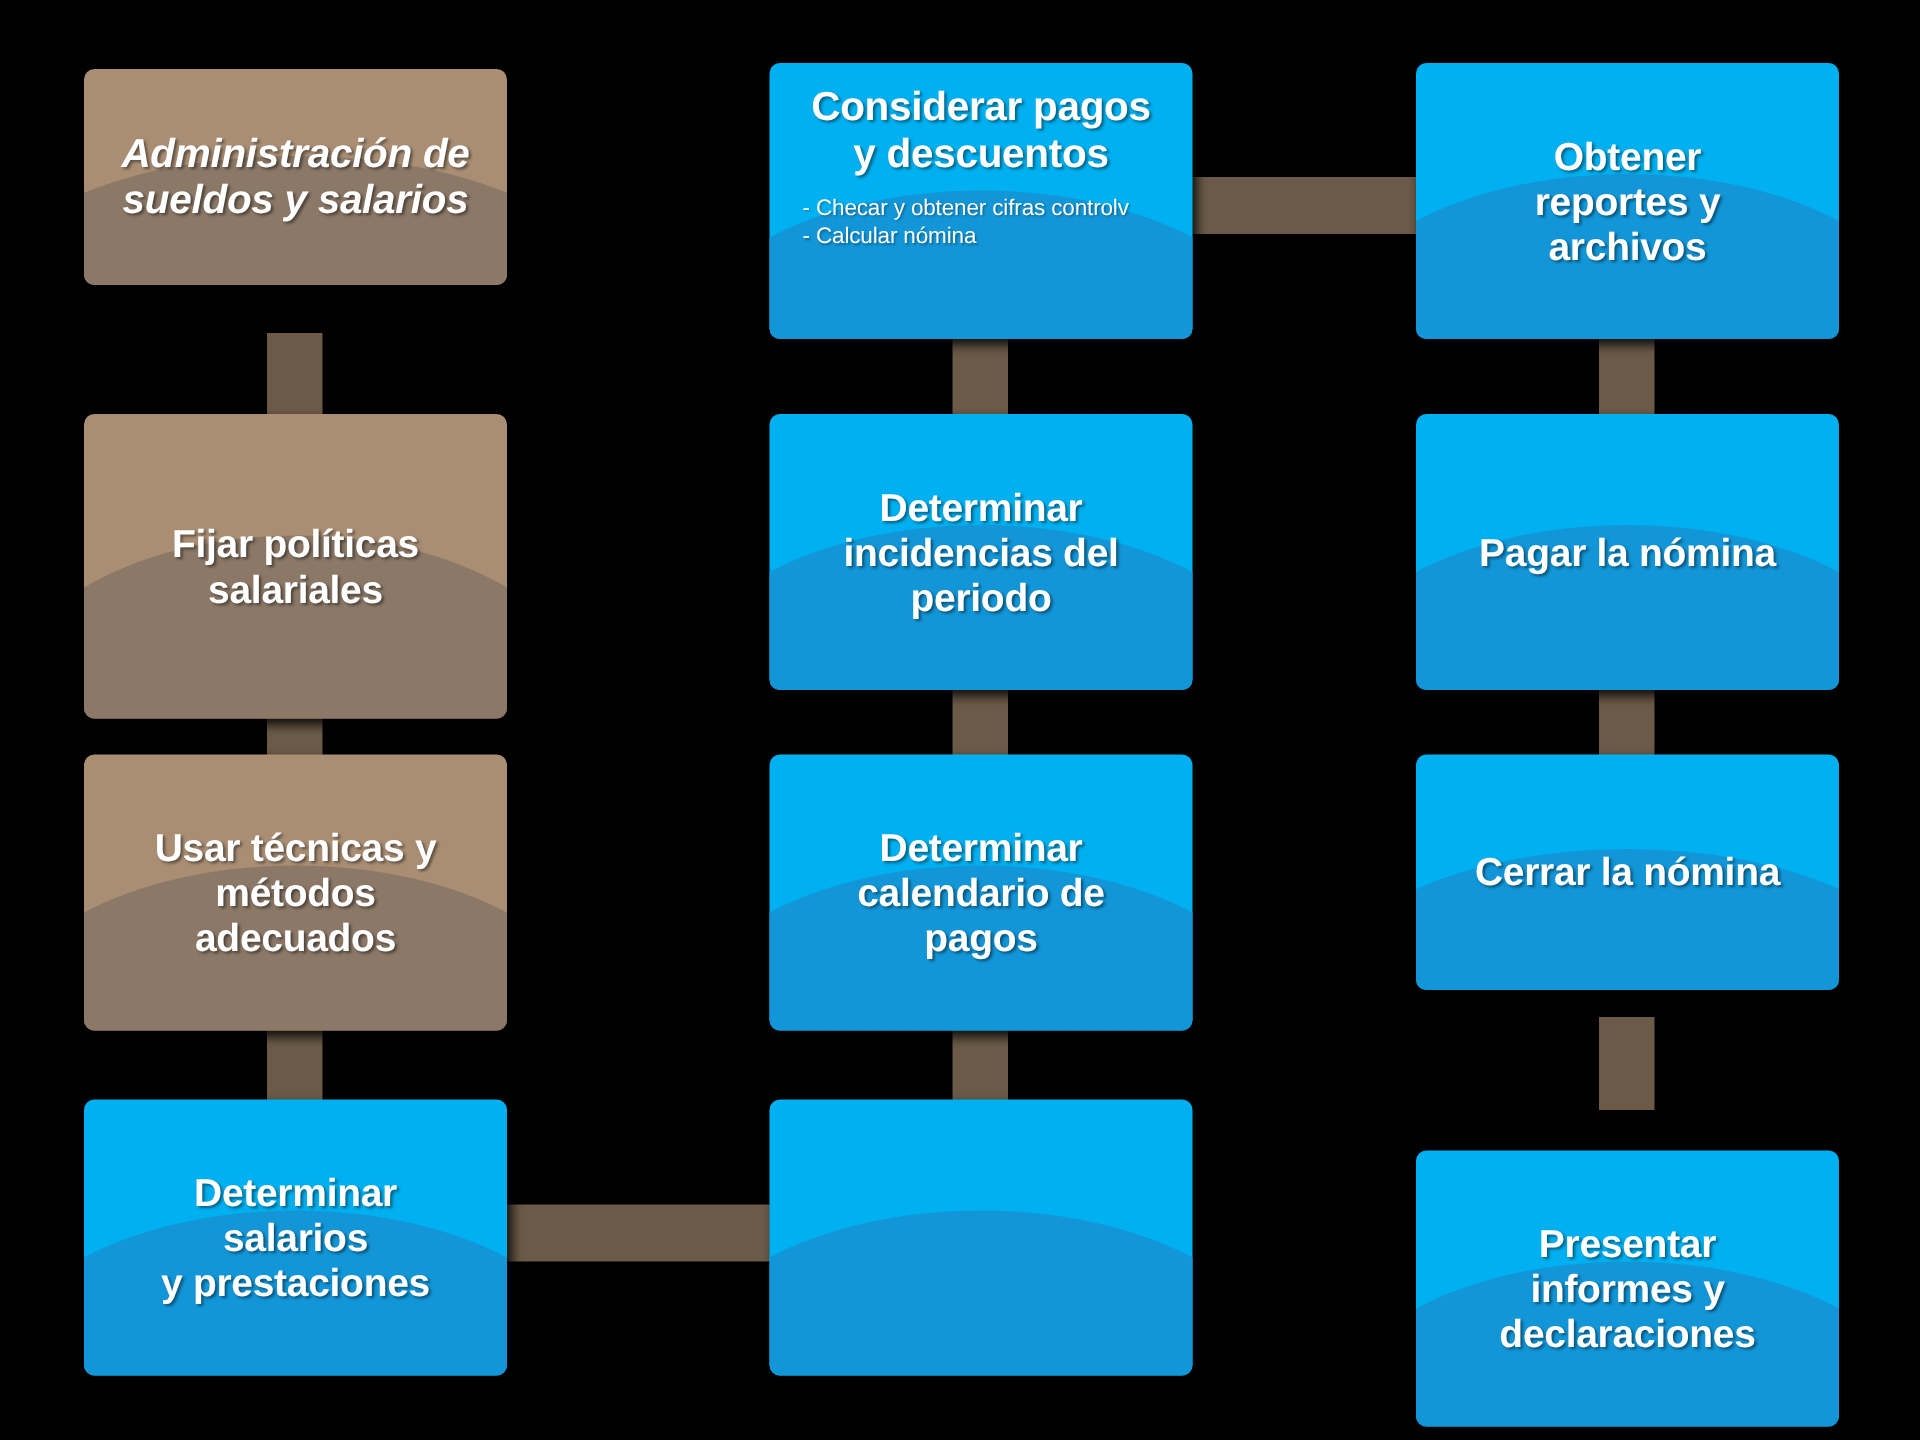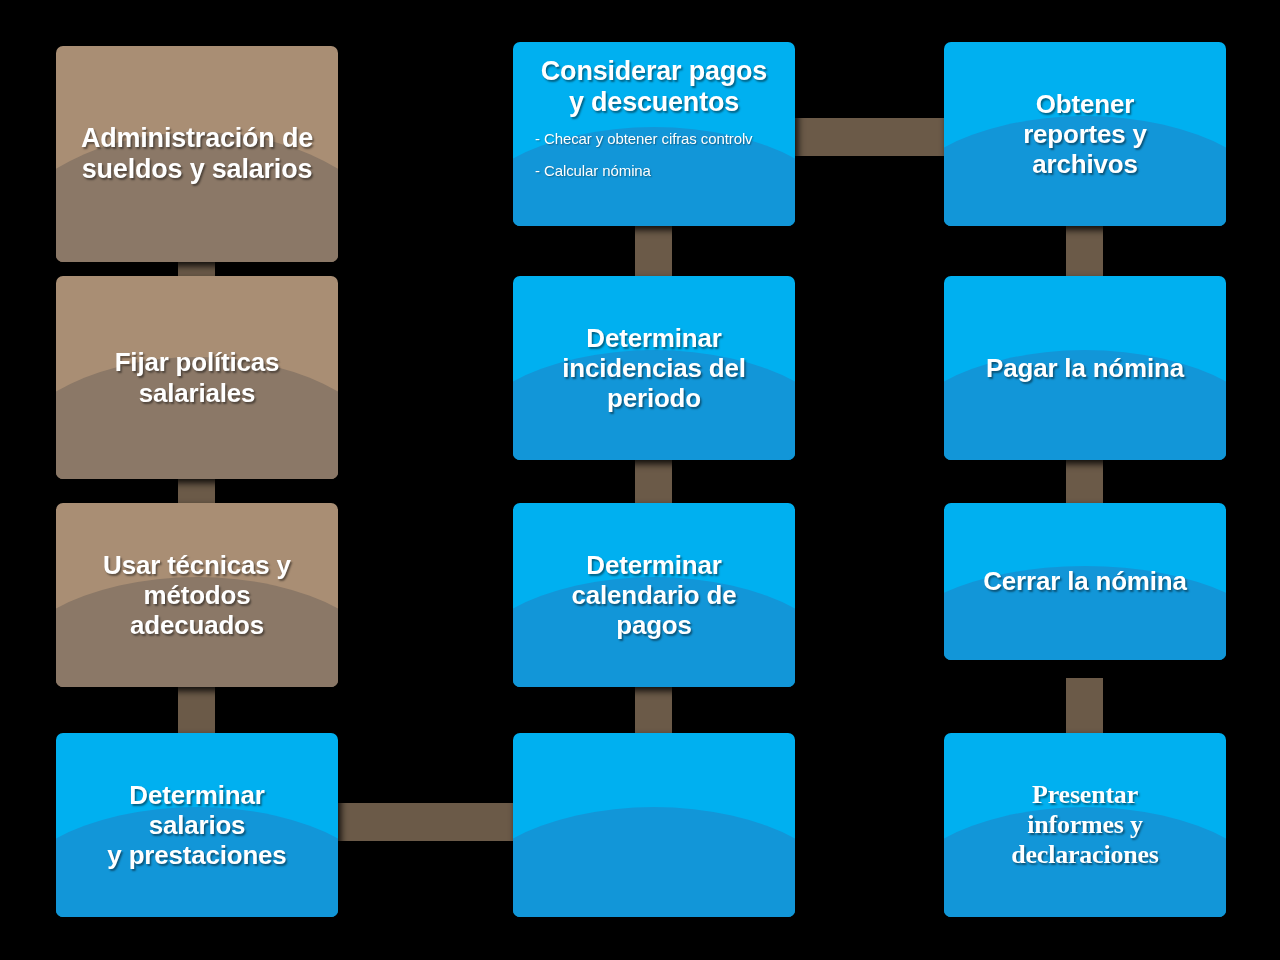--- a/index.html
+++ b/index.html
@@ -79,21 +79,21 @@
   .node .sublist {
     margin-top: 11px;
     text-align: left;
     padding-left: 8px;
   }
   .node .subitem {
     color: #ffffff;
     font-size: 15px;
     font-weight: normal;
     line-height: 1.15;
-    margin-bottom: 15px;
+    margin-bottom: 2px;
     text-shadow: 1px 1px 1.5px rgba(0,0,0,0.35);
     letter-spacing: -0.1px;
   }
   .node .subitem:last-child { margin-bottom: 11px; }
 
   
   .fs-lg  { font-size: 27px; }
   .fs-md  { font-size: 26px; }
 
   
@@ -117,21 +117,21 @@
   <div class="connector v" style="left:635px; top:678px; height:62px;"></div>
   <div class="connector v" style="left:635px; top:448px; height:62px;"></div>
   <div class="connector v" style="left:635px; top:222px; height:62px;"></div>
 
   <div class="connector h" style="left:790px; top:118px; width:175px;"></div>
 
   <div class="connector v" style="left:1066px; top:222px; height:62px;"></div>
   <div class="connector v" style="left:1066px; top:448px; height:62px;"></div>
   <div class="connector v" style="left:1066px; top:678px; height:62px;"></div>
 
-  <div class="node brown" style="left:56px; top:46px; width:282px; height:216px;">
+  <div class="node brown" style="left:56px; top:46px; width:282px; height:144px;font-style:italic;">
     <div class="lobe"></div>
     <div class="content">
       <div class="title fs-lg">Administración de
 sueldos y salarios</div>
     </div>
   </div>
 
   <div class="node blue with-sub" style="left:513px; top:42px; width:282px; height:184px;">
     <div class="lobe"></div>
     <div class="content">
@@ -208,21 +208,21 @@
       <div class="title fs-md">Determinar
 salarios
 y prestaciones</div>
     </div>
   </div>
 
   <div class="node blue" style="left:513px; top:733px; width:282px; height:184px;">
     <div class="lobe"></div>
   </div>
 
-  <div class="node blue" style="left:944px; top:733px; width:282px; height:184px;font-family:Liberation Serif, serif;">
+  <div class="node blue" style="left:944px; top:767px; width:282px; height:184px;">
     <div class="lobe"></div>
     <div class="content">
       <div class="title fs-md">Presentar
 informes y
 declaraciones</div>
     </div>
   </div>
 
 </div>
 

